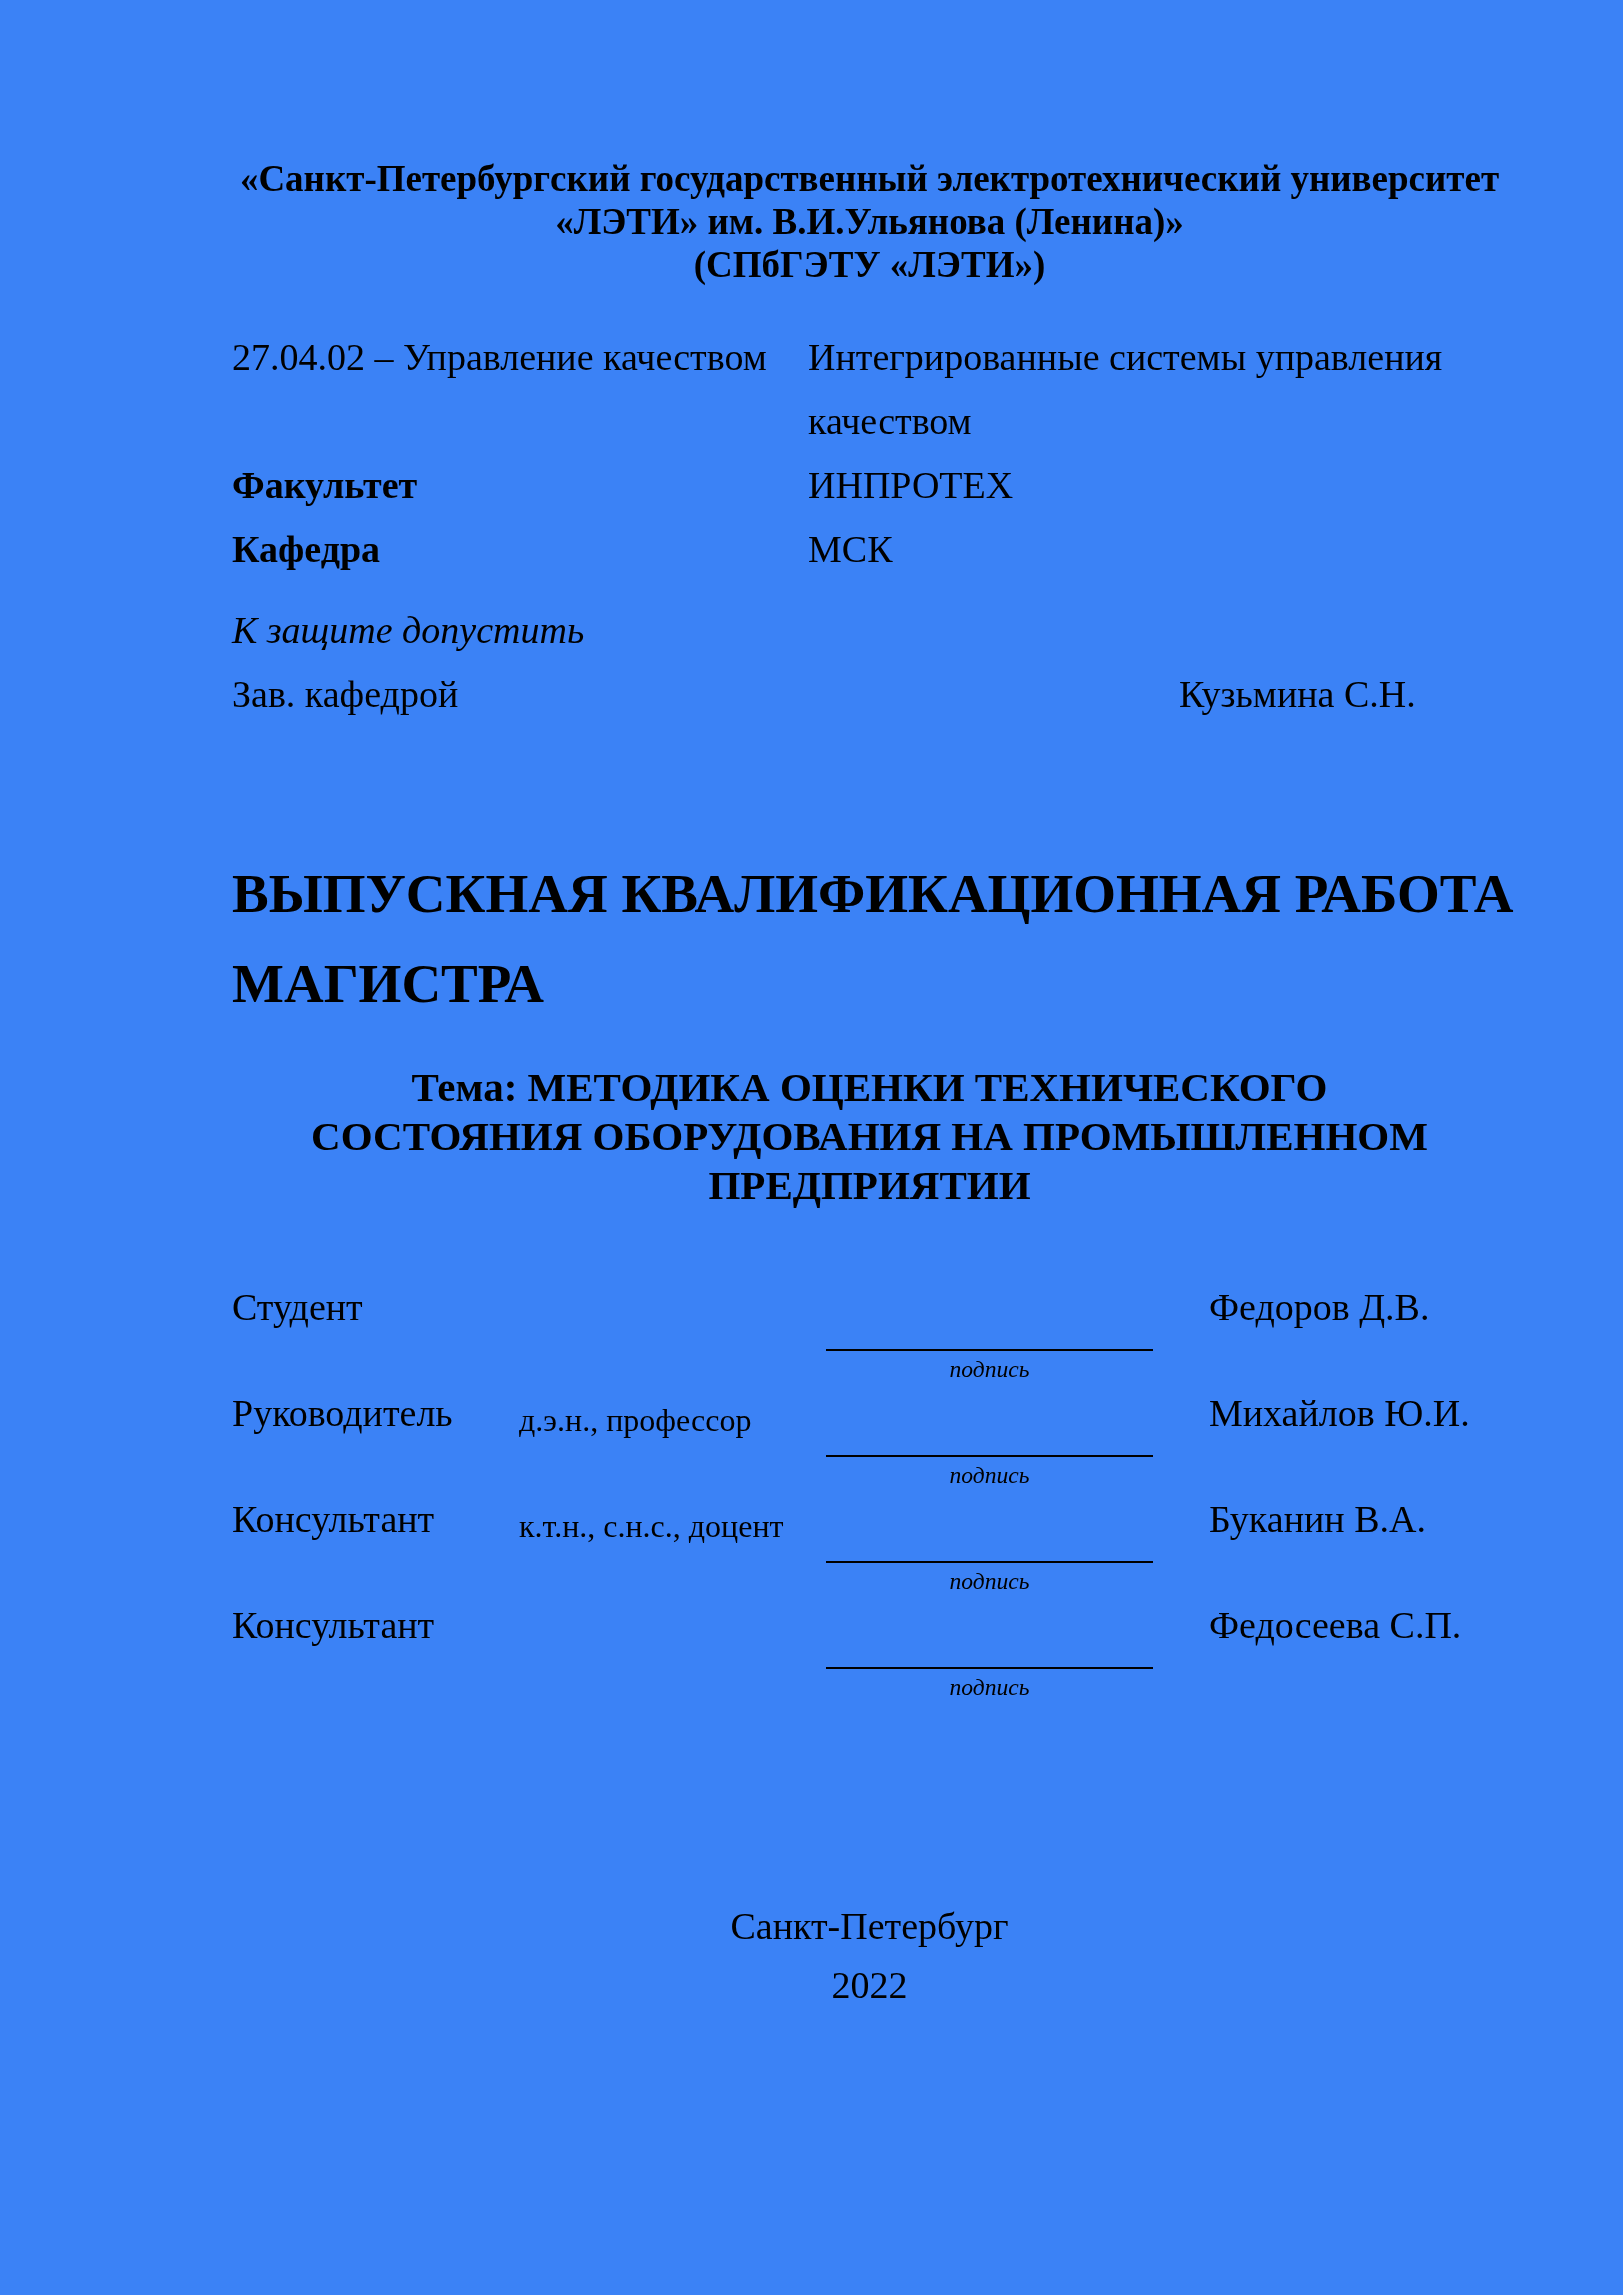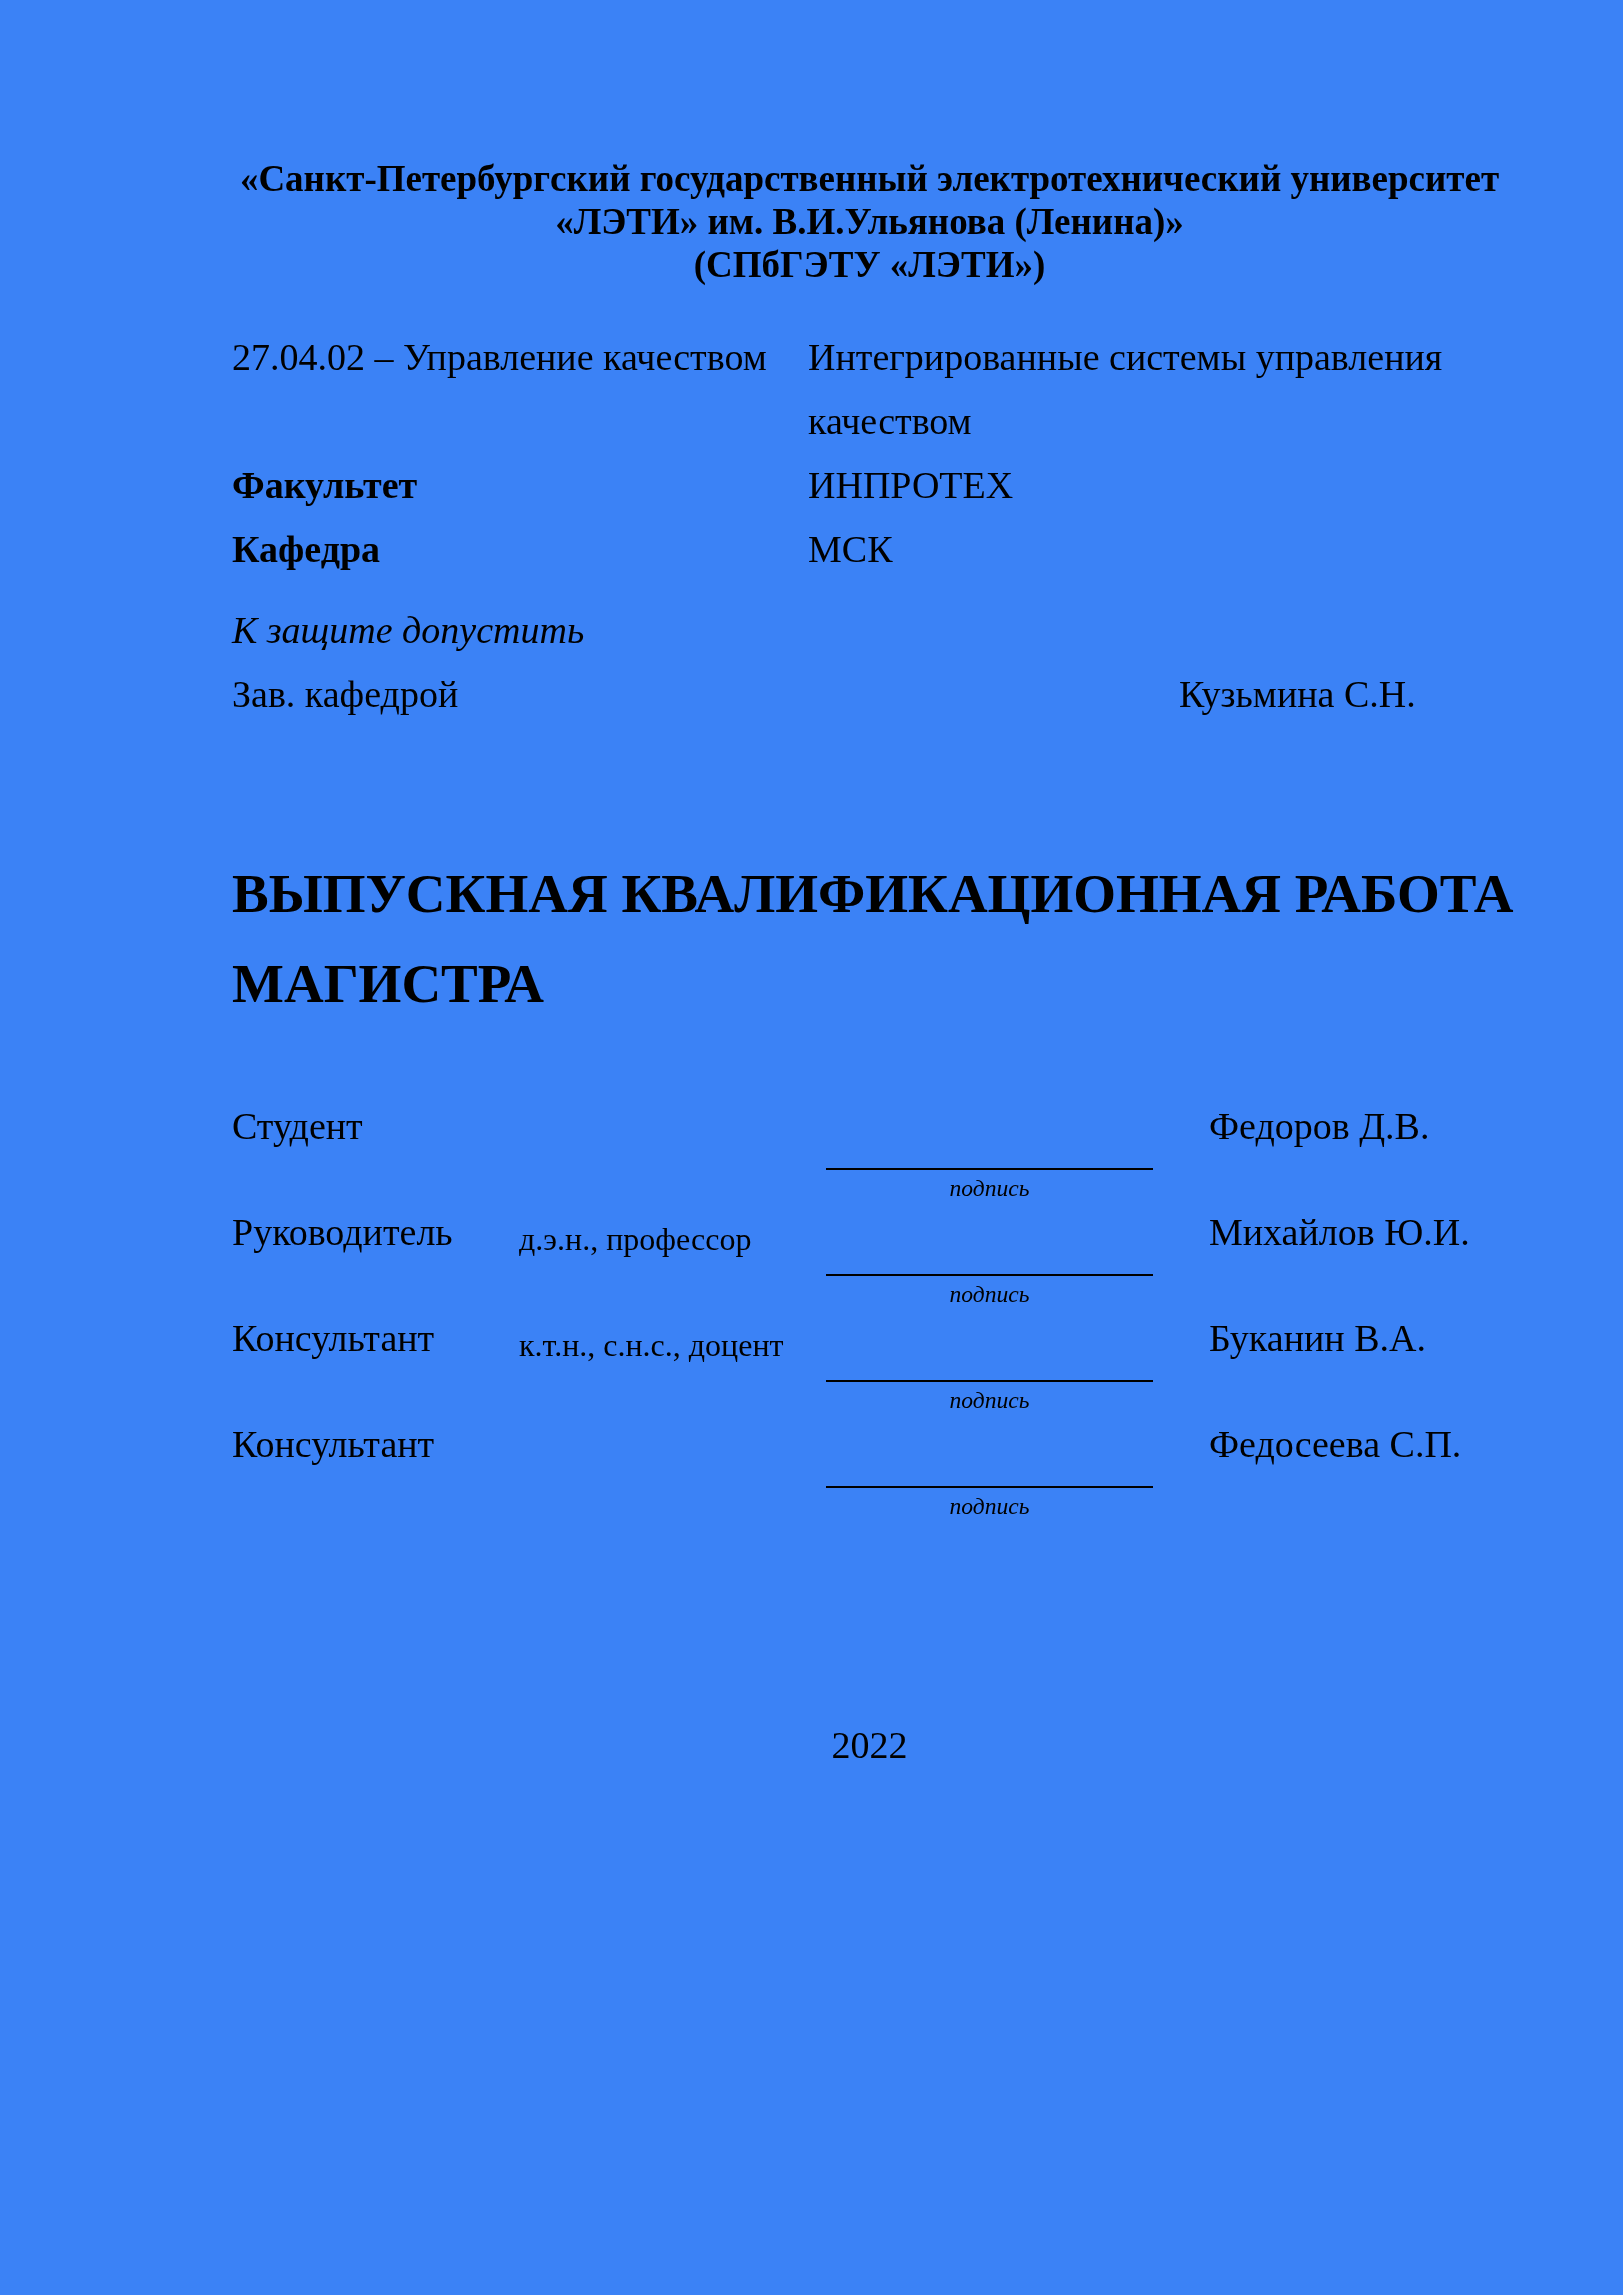--- a/index.html
+++ b/index.html
@@ -96,20 +96,21 @@
         <span>Зав. кафедрой</span>
         <span class="adm-name">Кузьмина С.Н.</span>
       </div>
     </div>
 
     <div class="title">
       <div>ВЫПУСКНАЯ КВАЛИФИКАЦИОННАЯ РАБОТА</div>
       <div>МАГИСТРА</div>
     </div>
 
+    <div class="theme">Тема: МЕТОДИКА ОЦЕНКИ ТЕХНИЧЕСКОГО СОСТОЯНИЯ ОБОРУДОВАНИЯ НА ПРОМЫШЛЕННОМ ПРЕДПРИЯТИИ</div>
 
     <div class="signatures">
 
       <div class="sig-row">
         <span class="role">Студент</span>
         <span class="degree"></span>
         <span class="sig">
           <span class="sig-line"></span>
           <span class="sig-caption">подпись</span>
         </span>
@@ -142,18 +143,19 @@
         <span class="sig">
           <span class="sig-line"></span>
           <span class="sig-caption">подпись</span>
         </span>
         <span class="name">Федосеева С.П.</span>
       </div>
 
     </div>
 
     <div class="footer">
+      <div>Санкт-Петербург</div>
       <div>2022</div>
     </div>
 
   </div>
 </div>
 
 
 </body></html>

